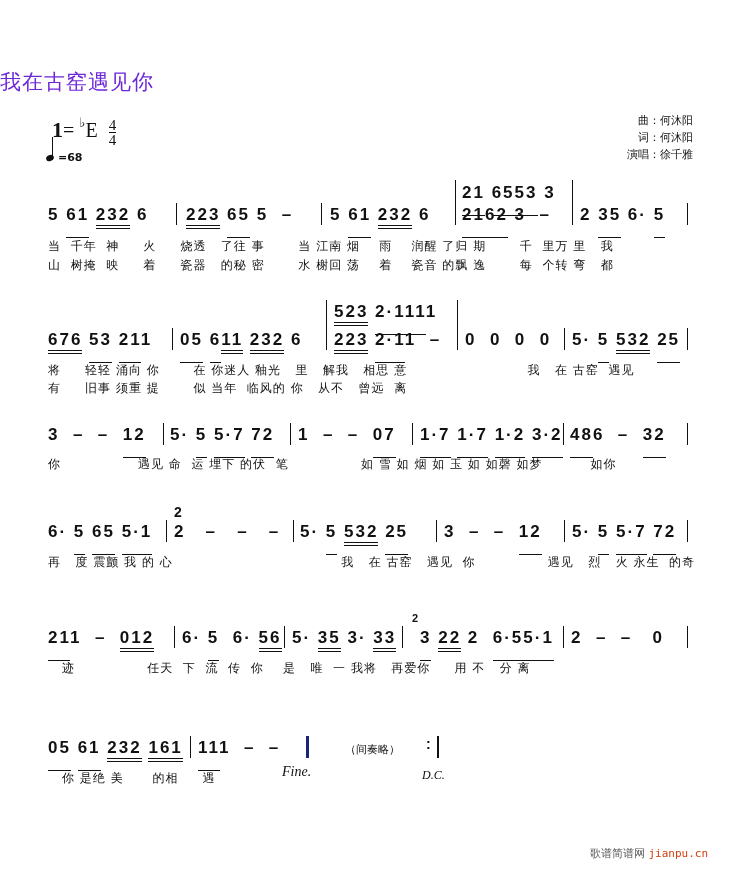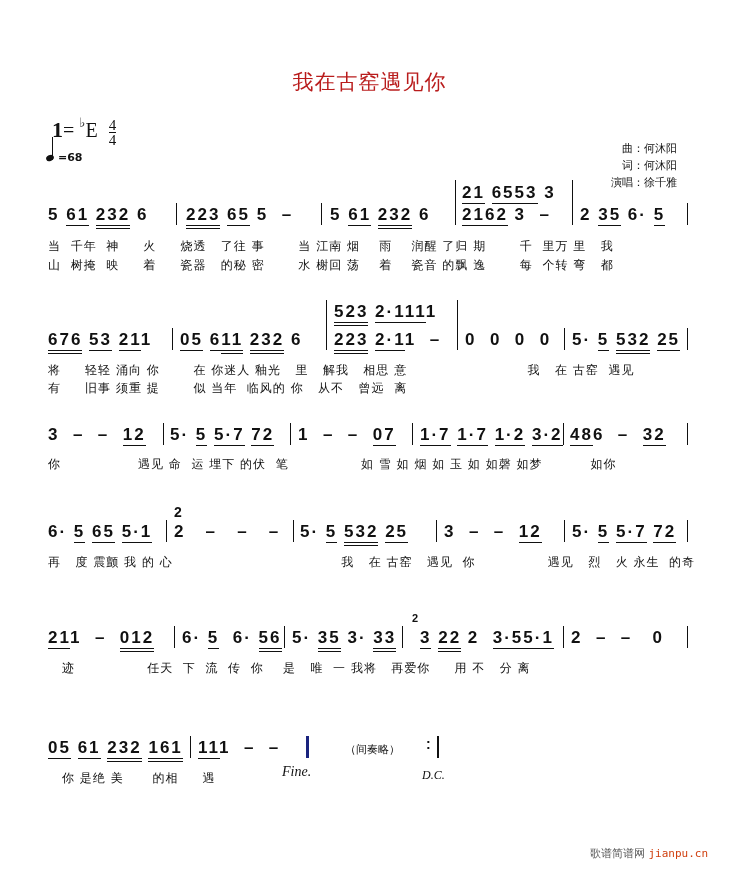--- a/index.html
+++ b/index.html
@@ -1,34 +1,34 @@
 <!DOCTYPE html>
 <html><head>
 <meta charset="utf-8">
 <style>
   html, body { margin:0; padding:0; background:#ffffff; }
   body { width:739px; height:876px; position:relative; overflow:hidden;
          font-family:"DejaVu Sans", sans-serif; color:#111; }
   .abs { position:absolute; }
-  .title { left:0; width:739px; top:68px; text-align:center; font-size:21px;
-           font-family:"DejaVu Serif", serif; letter-spacing:1px; color:#b91c1c; }
+  .title { left:0; width:739px; top:68px; font-size:21px;
+           font-family:"DejaVu Serif", serif; letter-spacing:1px; color:#6d28d9; }
   .key { left:52px; top:117px; font-family:Liberation Serif, serif; font-size:20px; }
   .key .one { font-weight:bold; font-size:22px; }
   .key .flat { font-size:13px; vertical-align:top; position:relative; top:-2px; }
   .frac { display:inline-block; vertical-align:middle; text-align:center; font-size:15px; line-height:14px; margin-left:6px; }
   .frac span { display:block; }
   .frac .top { border-bottom:1px solid #111; }
   .stemline { left:52px; top:137px; width:1px; height:23px; background:#111; }
   .notehead { left:46px; top:155px; width:8px; height:6px; background:#111; border-radius:50%; transform:rotate(-25deg); }
   .tempo { left:58px; top:151px; font-size:11px; font-weight:bold; }
-  .credits { right:62px; top:112px; font-size:11px; text-align:right; line-height:17px;margin-top:28px; }
+  .credits { right:46px; top:112px; font-size:11px; text-align:right; line-height:17px; }
   .n { position:absolute; font-family:"Liberation Sans", sans-serif; font-weight:bold; font-size:17px; white-space:nowrap; letter-spacing:2px; }
   .bar { position:absolute; width:1px; background:#111; }
   .lyr { position:absolute; font-size:12px; white-space:nowrap; letter-spacing:1px; }
-  .ul1 { border-bottom:1.5px solid #111; padding-bottom:1px; }
+  .ul1 { border-bottom:1.5px solid #111; padding-bottom:13px; }
   .ul2 { border-bottom:4px double #111; padding-bottom:1px; }
   .fine { position:absolute; font-family:"Liberation Serif", serif; font-style:italic; font-size:14px; }
   .interlude { position:absolute; font-size:11px; font-weight:normal; }
   .dblbar { position:absolute; width:2px; background:#1a237e; }
   .watermark { position:absolute; left:590px; top:846px; font-size:11px; color:#555; }
   .watermark .dom { color:#d04010; font-family:"DejaVu Sans Mono", monospace; }
 </style>
 </head>
 <body>
 
@@ -114,21 +114,21 @@
 </div>
 
 <div>
   <div class="n" style="left:48px;top:628px"><span class="ul1">21</span>1 &nbsp;– &nbsp;<span class="ul2">012</span></div>
   <div class="bar" style="left:174px;top:626px;height:22px"></div>
   <div class="n" style="left:182px;top:628px">6· <span class="ul1">5</span> &nbsp;6· <span class="ul2">56</span></div>
   <div class="bar" style="left:284px;top:626px;height:22px"></div>
   <div class="n" style="left:292px;top:628px">5· <span class="ul2">35</span> 3· <span class="ul2">33</span></div>
   <div class="bar" style="left:402px;top:626px;height:22px"></div>
   <div class="n" style="left:412px;top:612px;font-size:11px">2</div>
-  <div class="n" style="left:420px;top:628px"><span class="ul1">3</span> <span class="ul2">22</span> 2 &nbsp;<span class="ul1">3·5</span><span class="ul1">5·1</span></div>
+  <div class="n" style="left:420px;top:628px"><span class="ul1">3</span> <span class="ul2">22</span> 2 &nbsp;<span class="ul1">6·5</span><span class="ul1">5·1</span></div>
   <div class="bar" style="left:563px;top:626px;height:22px"></div>
   <div class="n" style="left:571px;top:628px">2 &nbsp;– &nbsp;– &nbsp;&nbsp;0</div>
   <div class="bar" style="left:687px;top:626px;height:22px"></div>
   <div class="lyr" style="left:62px;top:660px">迹 &nbsp;&nbsp;&nbsp;&nbsp;&nbsp;&nbsp;&nbsp;&nbsp;&nbsp;&nbsp;&nbsp;&nbsp;&nbsp;&nbsp;任天 &nbsp;下 &nbsp;流 &nbsp;传 &nbsp;你 &nbsp;&nbsp;&nbsp;是 &nbsp;&nbsp;唯 &nbsp;一 我将 &nbsp;&nbsp;再爱你 &nbsp;&nbsp;&nbsp;&nbsp;用 不 &nbsp;&nbsp;分 离</div>
 </div>
 
 <div>
   <div class="n" style="left:48px;top:738px"><span class="ul1">05</span> <span class="ul1">61</span> <span class="ul2">232</span> <span class="ul2">161</span></div>
   <div class="bar" style="left:190px;top:736px;height:22px"></div>
   <div class="n" style="left:198px;top:738px"><span class="ul1">11</span>1 &nbsp;– &nbsp;–</div>

